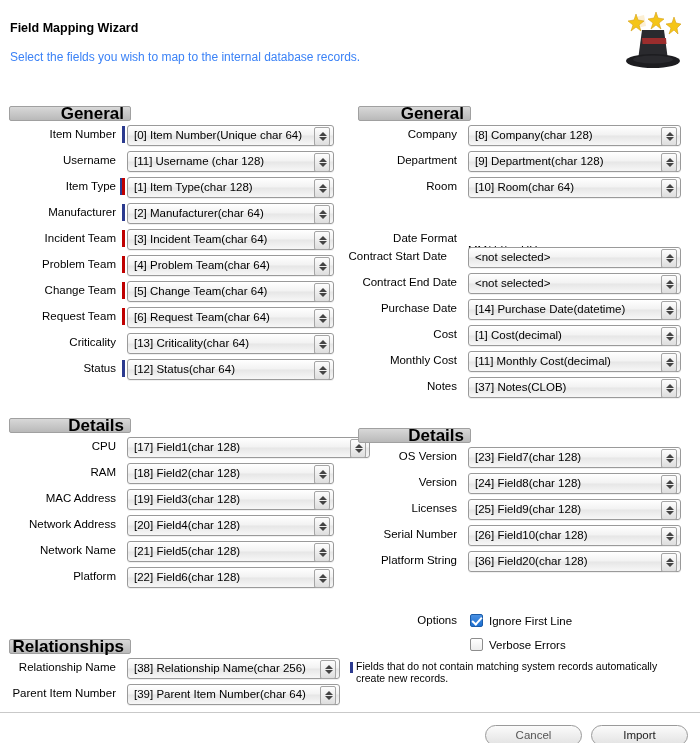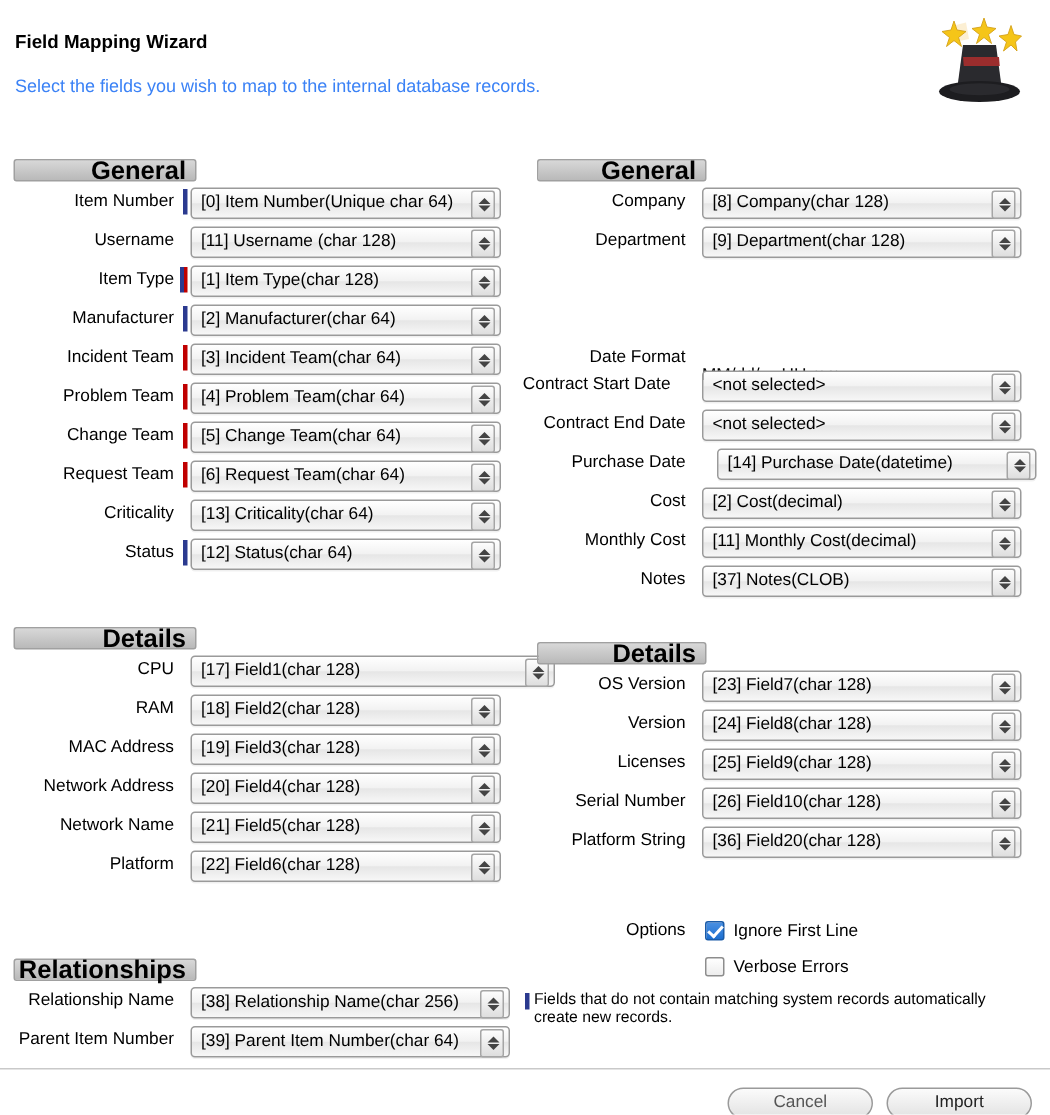--- a/index.html
+++ b/index.html
@@ -336,20 +336,28 @@
 
   <div class="row" style="left:358px; top:151px; width:325px;">
     <div class="row-label" style="right:226px; width:160px;">Department</div>
 
     <div class="sel" style="left:110px; width:213px;">
       <div class="sel-text">[9] Department(char 128)</div>
       <div class="arrows"></div>
     </div>
   </div>
 
+  <div class="row" style="left:358px; top:177px; width:325px;">
+    <div class="row-label" style="right:226px; width:160px;">Room</div>
+
+    <div class="sel" style="left:110px; width:213px;">
+      <div class="sel-text">[10] Room(char 64)</div>
+      <div class="arrows"></div>
+    </div>
+  </div>
 
 
   <div class="row" style="left:358px; top:229px; width:325px;">
     <div class="row-label" style="right:226px; width:160px;">Date Format</div>
     <div class="plaintext" style="left:110px;">MM/dd/yy HH:mm</div>
   </div>
 
   <div class="row" style="left:358px; top:247px; width:325px;">
     <div class="row-label" style="right:236px; width:160px;">Contract Start Date</div>
     <div class="sel" style="left:110px; width:213px;">
@@ -361,30 +369,30 @@
   <div class="row" style="left:358px; top:273px; width:325px;">
     <div class="row-label" style="right:226px; width:160px;">Contract End Date</div>
     <div class="sel" style="left:110px; width:213px;">
       <div class="sel-text">&lt;not selected&gt;</div>
       <div class="arrows"></div>
     </div>
   </div>
 
   <div class="row" style="left:358px; top:299px; width:325px;">
     <div class="row-label" style="right:226px; width:160px;">Purchase Date</div>
-    <div class="sel" style="left:120px; width:213px;">
+    <div class="sel" style="left:110px; width:213px;">
       <div class="sel-text">[14] Purchase Date(datetime)</div>
       <div class="arrows"></div>
     </div>
   </div>
 
   <div class="row" style="left:358px; top:325px; width:325px;">
     <div class="row-label" style="right:226px; width:160px;">Cost</div>
     <div class="sel" style="left:110px; width:213px;">
-      <div class="sel-text">[2] Cost(decimal)</div>
+      <div class="sel-text">[1] Cost(decimal)</div>
       <div class="arrows"></div>
     </div>
   </div>
 
   <div class="row" style="left:358px; top:351px; width:325px;">
     <div class="row-label" style="right:226px; width:160px;">Monthly Cost</div>
     <div class="sel" style="left:110px; width:213px;">
       <div class="sel-text">[11] Monthly Cost(decimal)</div>
       <div class="arrows"></div>
     </div>

